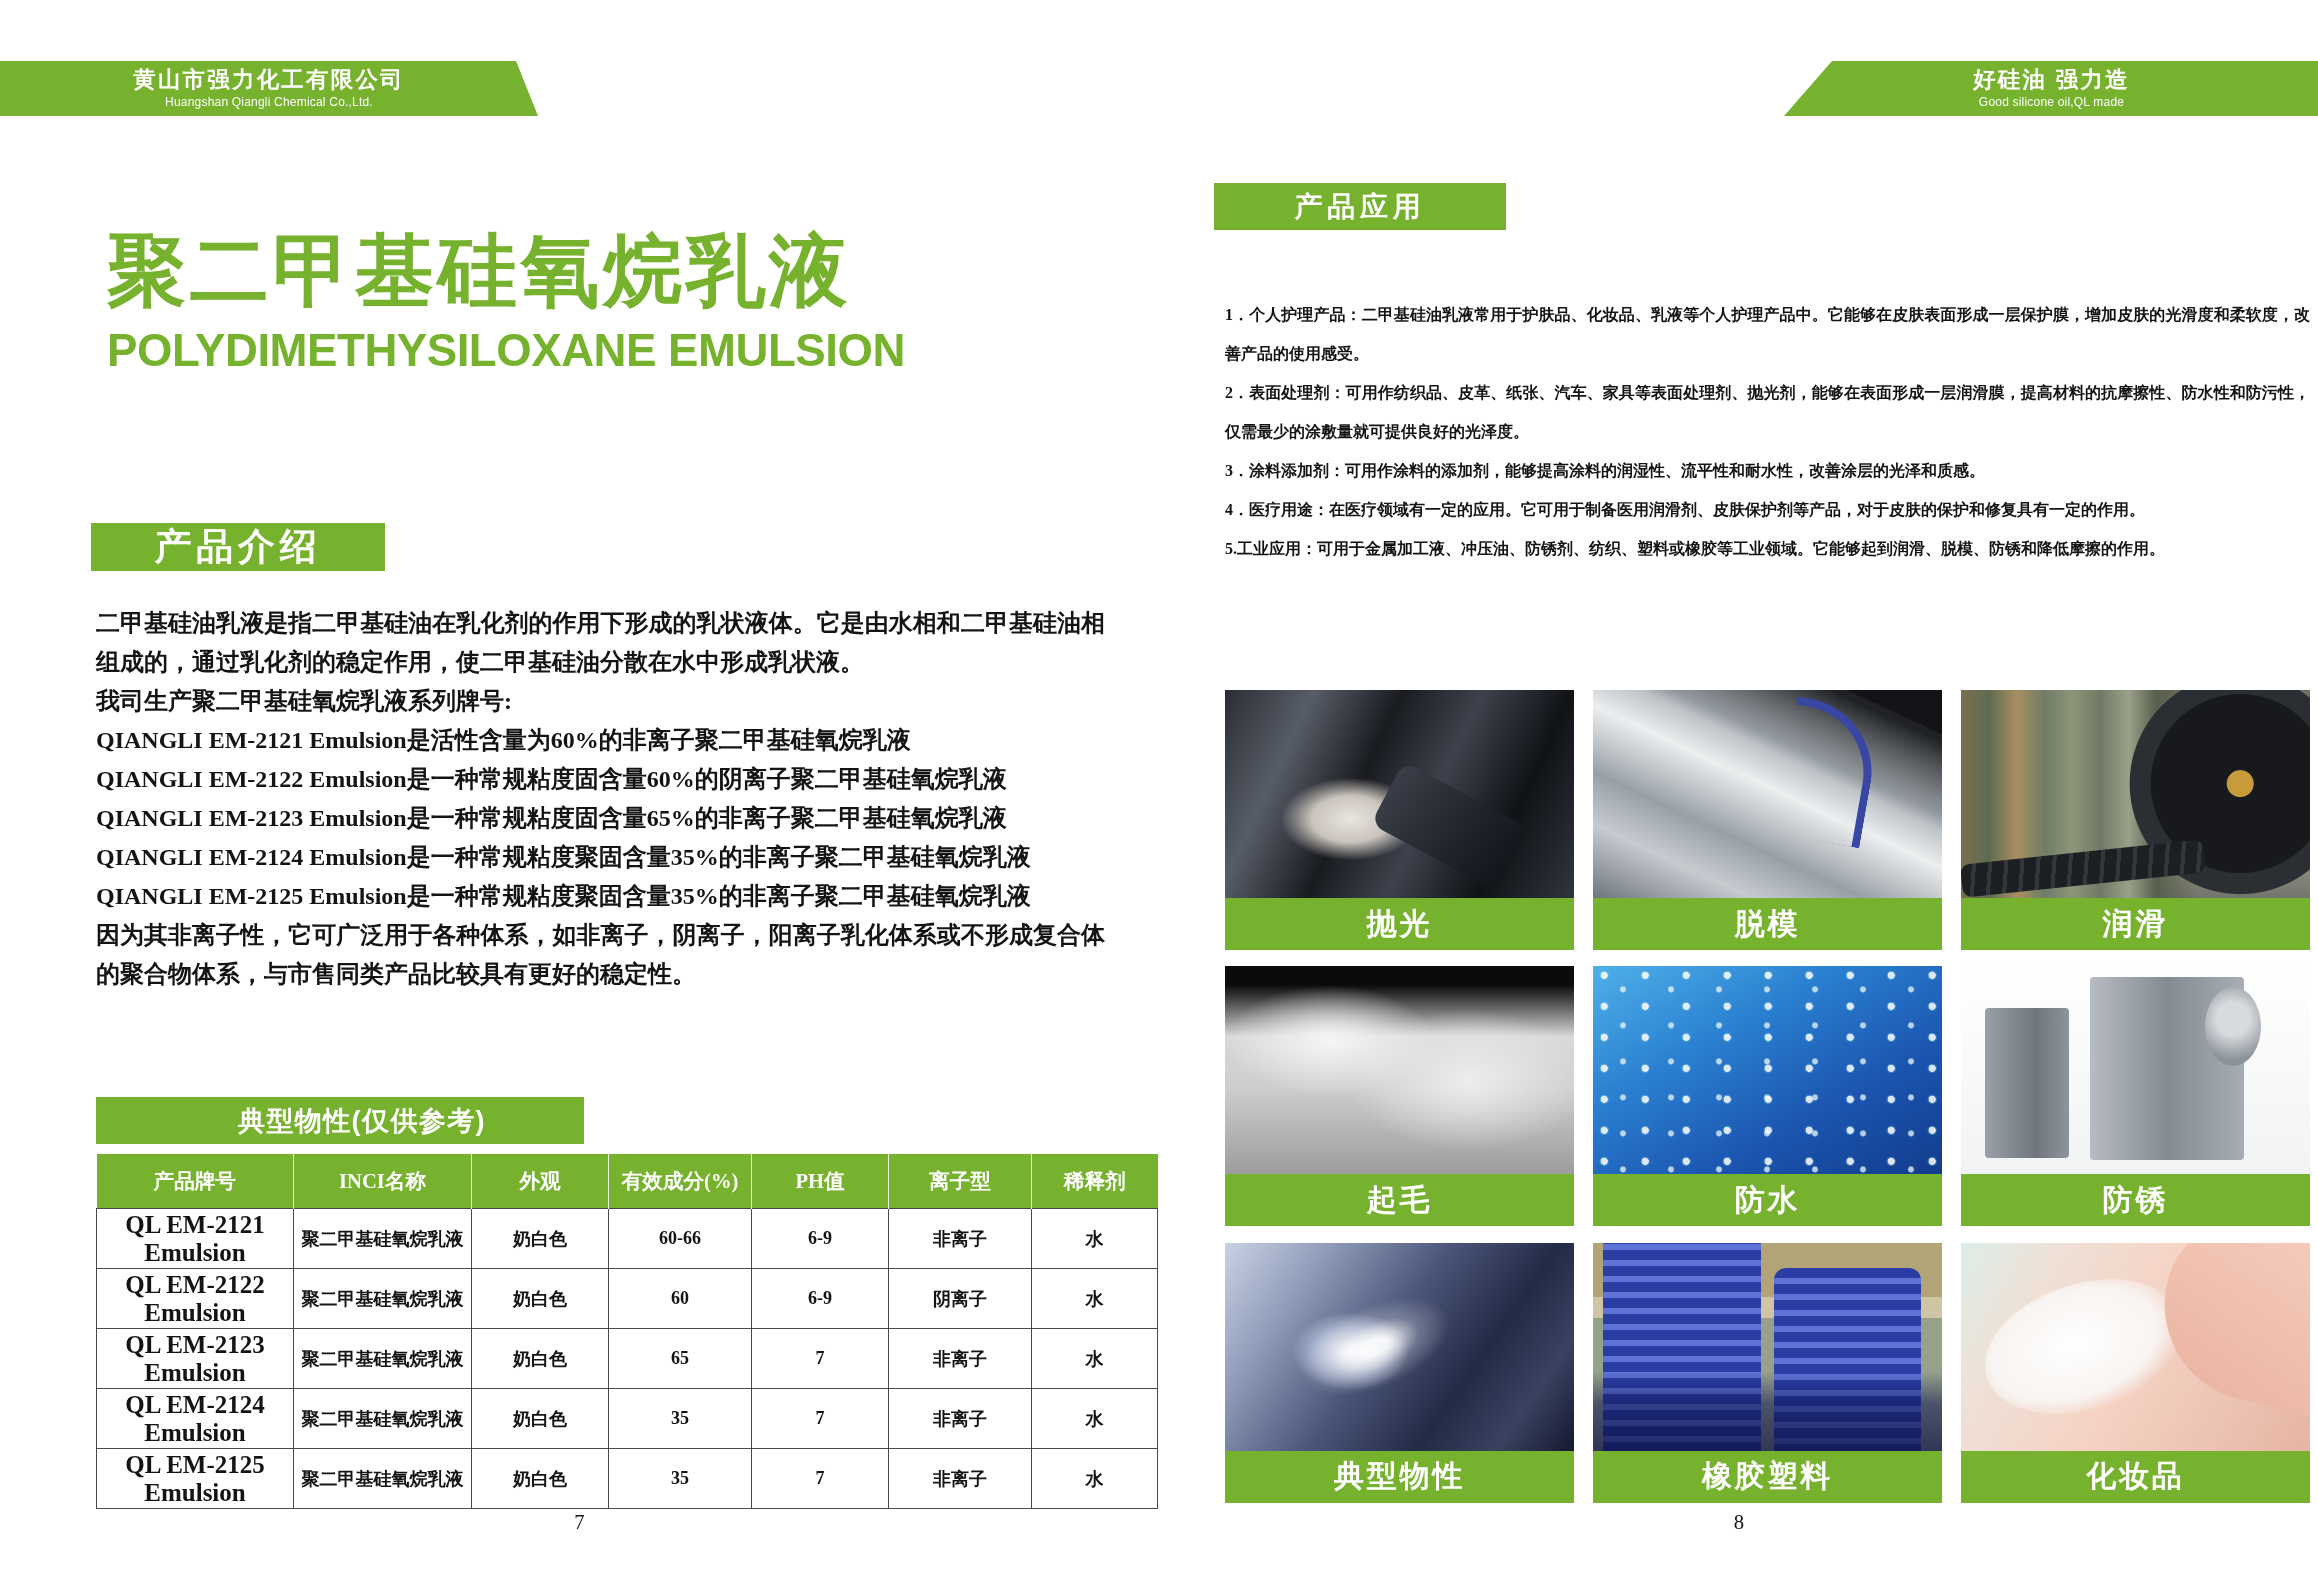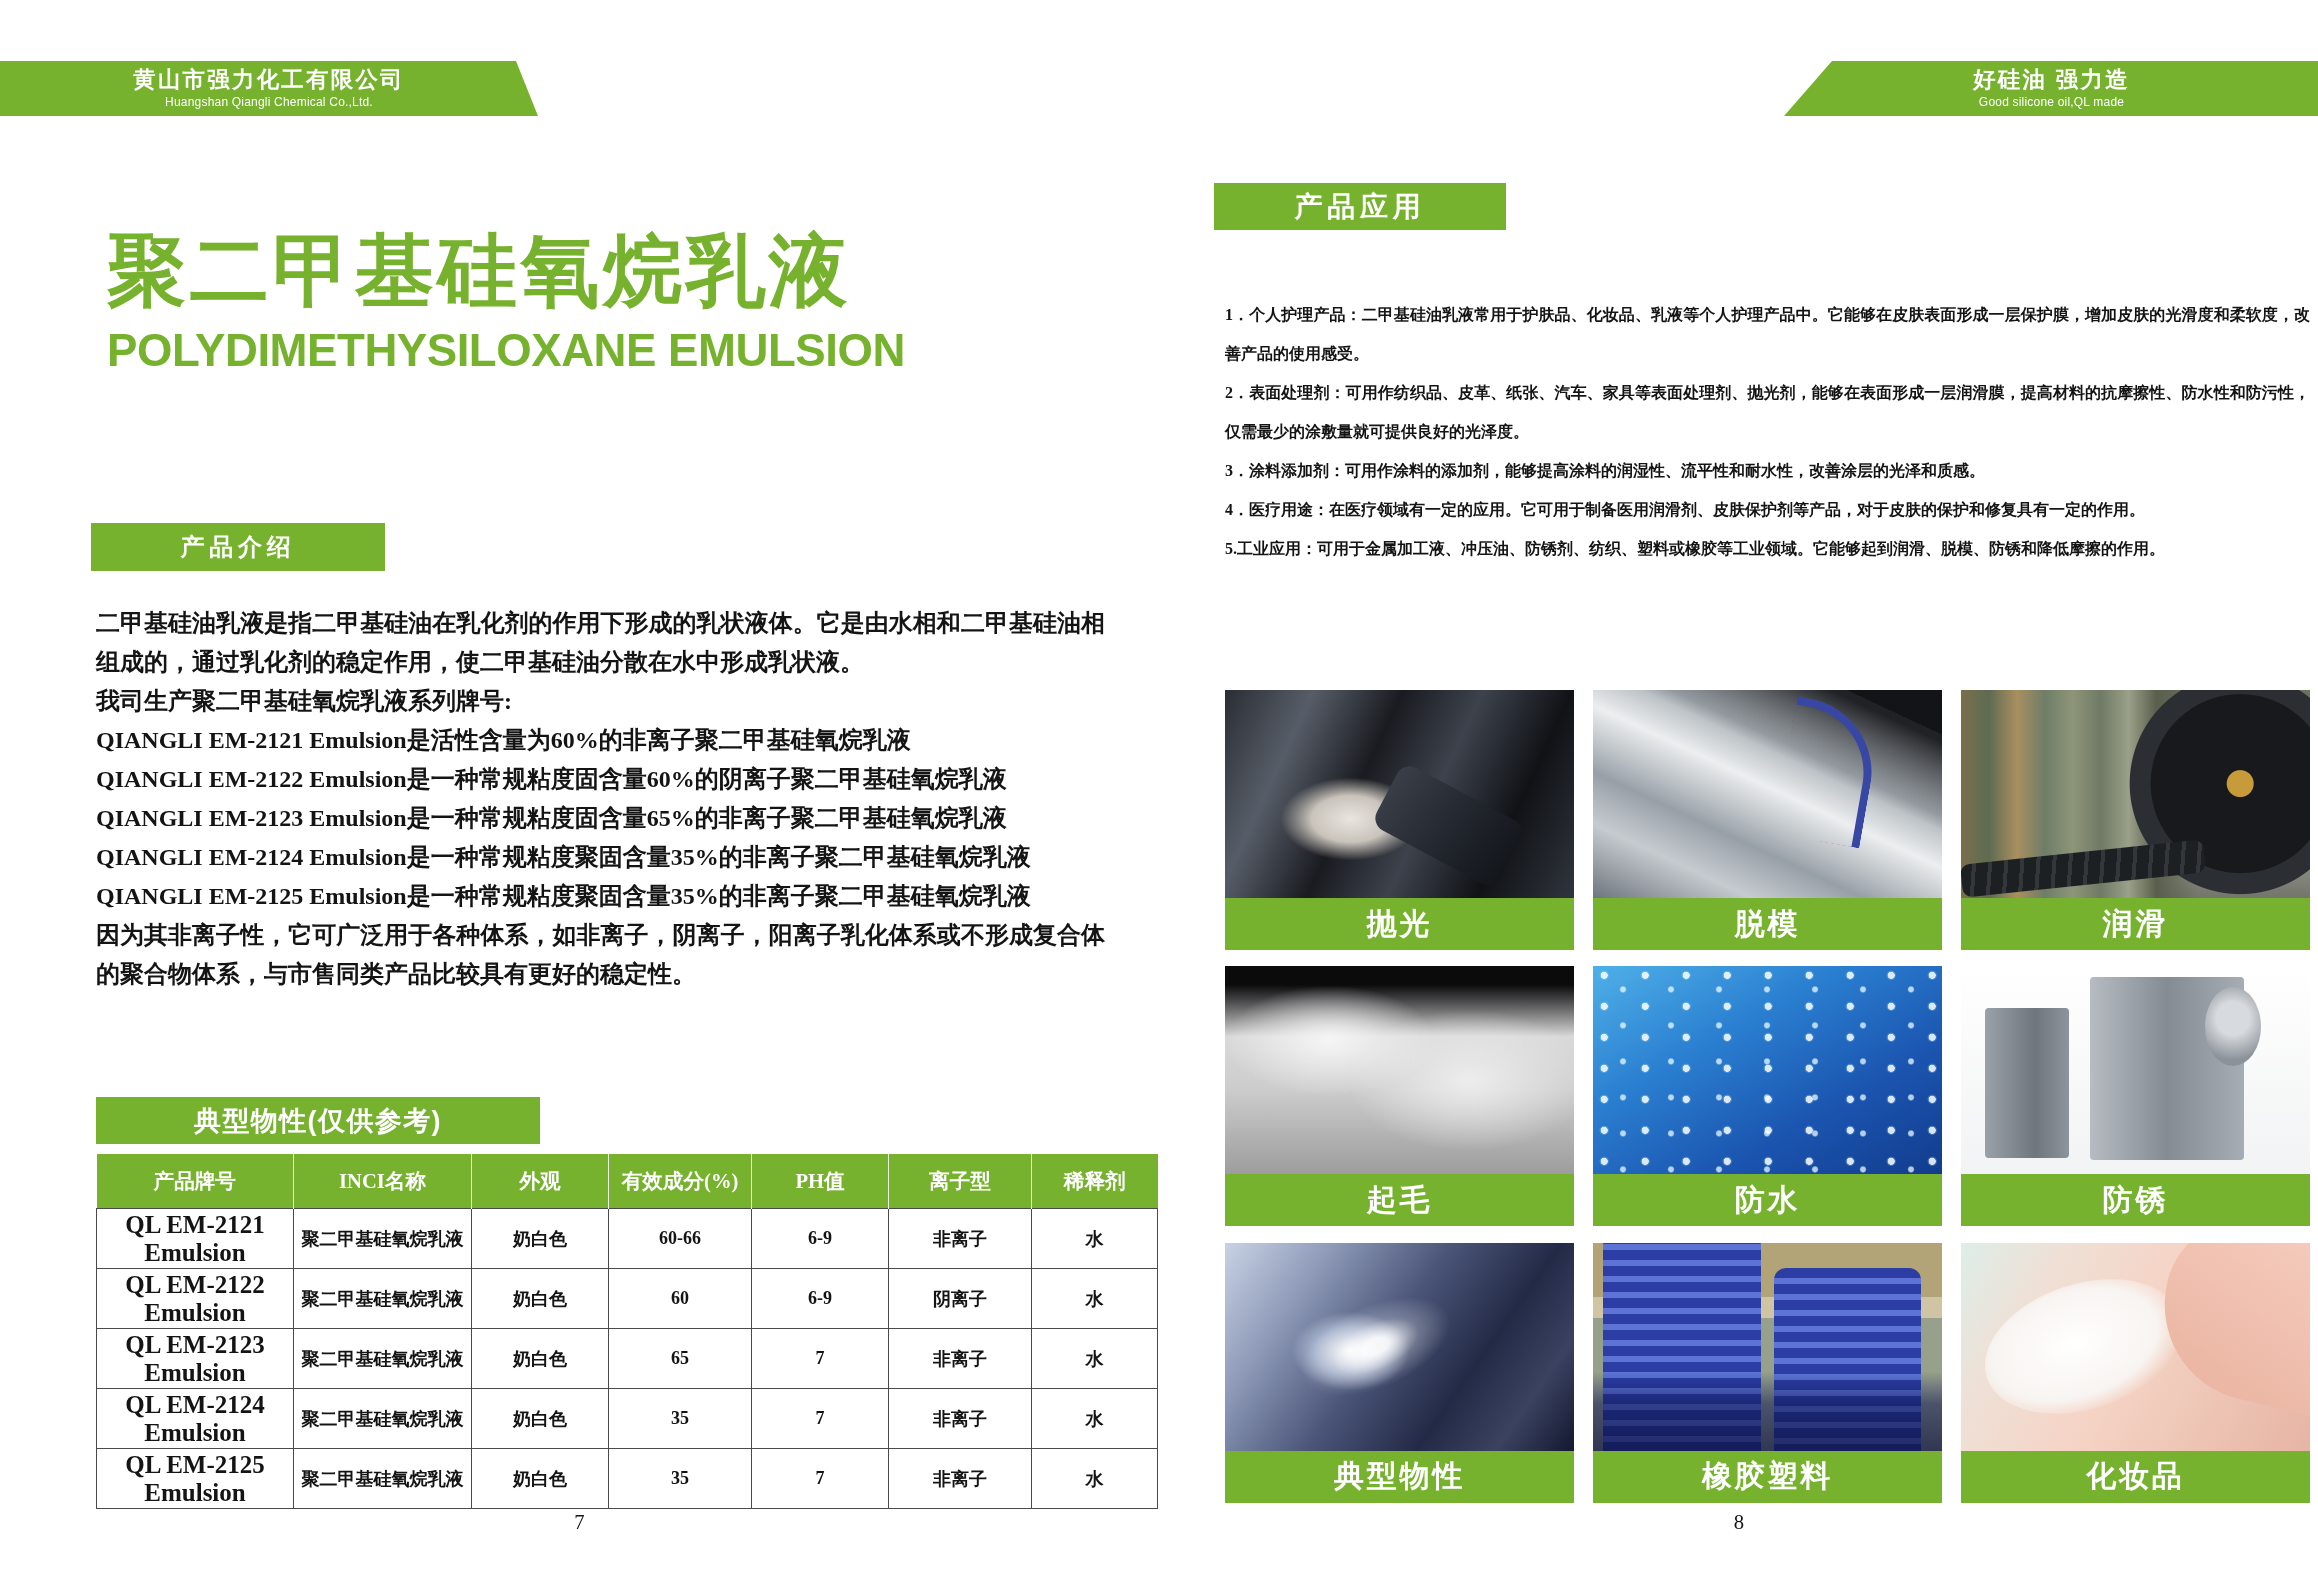--- a/index.html
+++ b/index.html
@@ -41,22 +41,22 @@
     transform:scaleX(.97);transform-origin:left center;white-space:nowrap;
     letter-spacing:-0.5px;
   }
 
   
   .section-label{
     position:absolute;background:var(--green);color:#fff;
     display:flex;align-items:center;justify-content:center;
     font-weight:bold;
   }
-  .label-intro{left:91px;top:523px;width:294px;height:48px;font-size:24px;letter-spacing:4.7px;}
-  .label-props{left:96px;top:1097px;width:444px;height:47px;font-size:27px;letter-spacing:1.4px;}
+  .label-intro{left:91px;top:523px;width:294px;height:48px;font-size:37px;letter-spacing:4.7px;}
+  .label-props{left:96px;top:1097px;width:444px;height:47px;font-size:27px;letter-spacing:1.4px;padding-left:44px;}
   .label-apps {left:1214px;top:183px;width:292px;height:47px;font-size:28px;letter-spacing:4.7px;}
 
   
   .intro-text{
     position:absolute;left:96px;top:604px;width:1009px;
     font-size:24px;line-height:39px;font-weight:bold;text-align:justify;
   }
   .apps-text{
     position:absolute;left:1225px;top:279px;width:1085px;
     font-size:16px;line-height:39px;font-weight:bold;text-align:justify;margin-top:16px;

